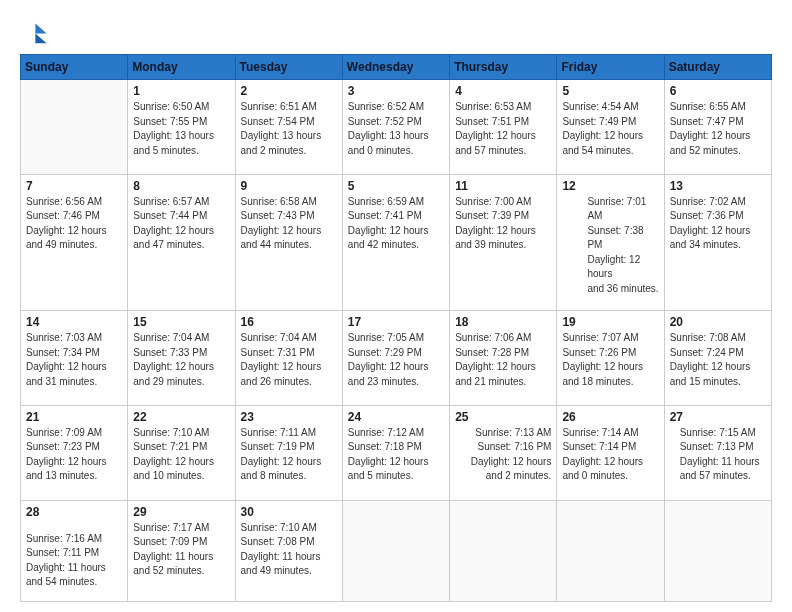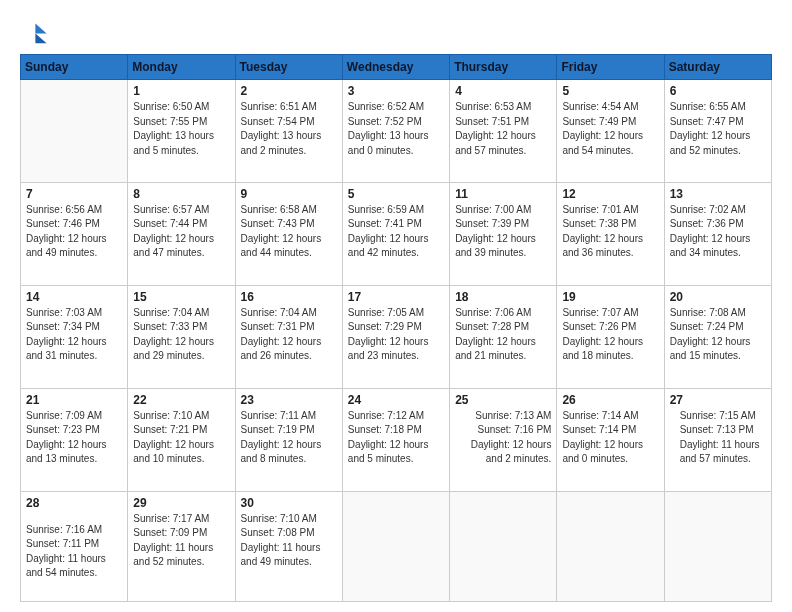--- a/index.html
+++ b/index.html
@@ -206,21 +206,21 @@
           </td>
           <td>
             <div class="day-num">11</div>
             <div class="day-info" style="white-space: pre-line;">Sunrise: 7:00 AM
 Sunset: 7:39 PM
 Daylight: 12 hours
 and 39 minutes.</div>
           </td>
           <td>
             <div class="day-num">12</div>
-            <div class="day-info" style="white-space: pre-line;">Sunrise: 7:01 AM
+            <div class="day-info" style="white-space: pre-line; margin-left: 25px;">Sunrise: 7:01 AM
 Sunset: 7:38 PM
 Daylight: 12 hours
 and 36 minutes.</div>
           </td>
           <td>
             <div class="day-num">13</div>
             <div class="day-info" style="white-space: pre-line;">Sunrise: 7:02 AM
 Sunset: 7:36 PM
 Daylight: 12 hours
 and 34 minutes.</div>

